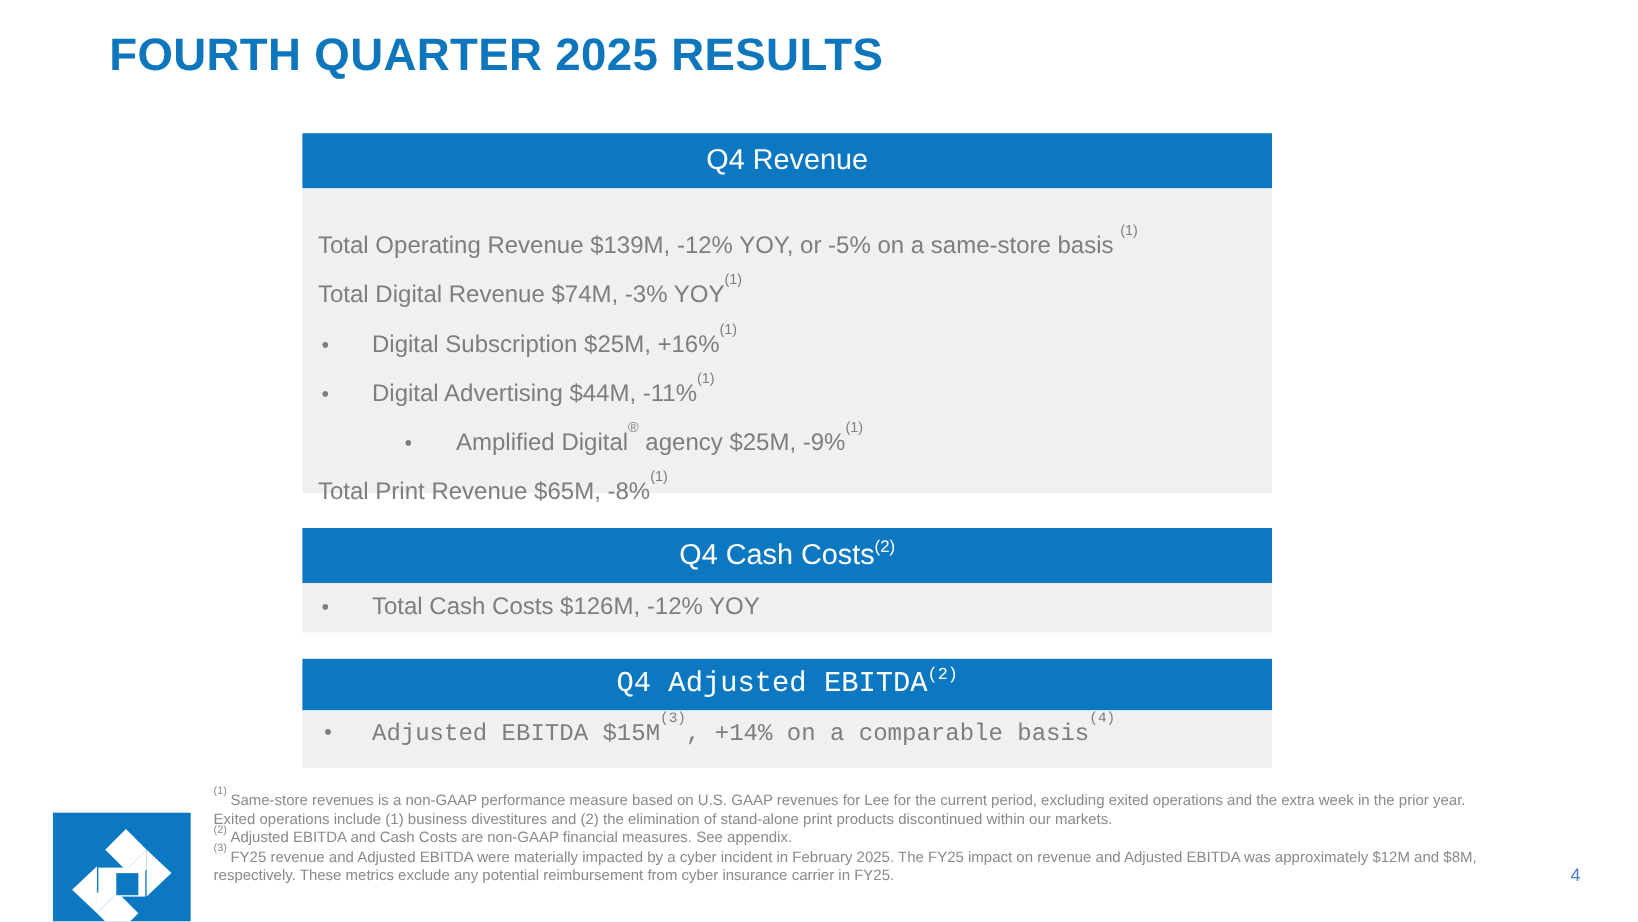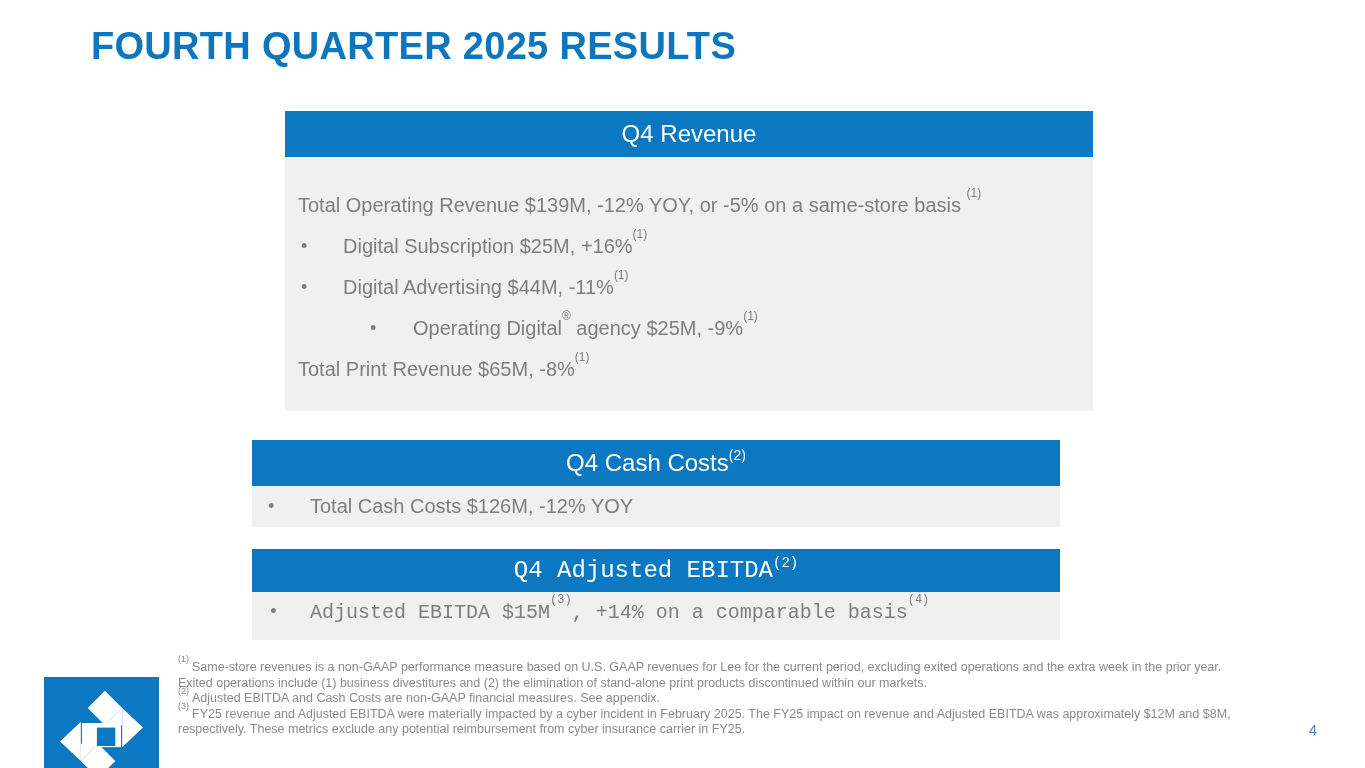--- a/index.html
+++ b/index.html
@@ -28,21 +28,21 @@
   .panel-body { background: #F0F0F0; color: #7E7E7E; font-size: 20px; }
 
   .rev-header { height: 46px; }
   .rev-body   { height: 254px; padding-top: 28px; }
   .cash-panel { top: 440px; }
   .cash-header { height: 46px; }
   .cash-body  { height: 41px; }
   .ebitda-panel { top: 549px; font-family: Liberation Mono, monospace; }
   .ebitda-header { height: 43px; }
   .ebitda-body { height: 48px; }
-  .rev-panel { top: 111px; margin-left: 33px; }
+  .rev-panel { top: 111px; }
 
   .line { position: relative; height: 41px; line-height: 41px; padding-left: 13px; white-space: nowrap; }
   .cash-body .line, .ebitda-body .line { height: 41px; line-height: 41px; }
   .line sup {
     font-size: 12px; position: relative; top: -7px; line-height: 0;
   }
   .bullet-1 { padding-left: 58px; }
   .bullet-1::before {
     content: "\2022"; position: absolute; left: 16px; top: 0;
     font-size: 18px; color: #7E7E7E;
@@ -80,28 +80,31 @@
   <h1 class="slide-title">FOURTH QUARTER 2025 RESULTS</h1>
 
   <section class="panel rev-panel">
     <div class="panel-header rev-header">
       <span>Q4 Revenue</span>
     </div>
     <div class="panel-body rev-body">
       <div class="line">
         <span>Total Operating Revenue $139M, -12% YOY, or -5% on a same-store basis </span><sup>(1)</sup>
       </div>
+      <div class="line">
+        <span>Total Digital Revenue $74M, -3% YOY</span><sup>(1)</sup>
+      </div>
       <div class="line bullet-1">
         <span>Digital Subscription $25M, +16%</span><sup>(1)</sup>
       </div>
       <div class="line bullet-1">
         <span>Digital Advertising $44M, -11%</span><sup>(1)</sup>
       </div>
       <div class="line bullet-2">
-        <span>Operating Digital</span><sup>®</sup><span> agency $25M, -9%</span><sup>(1)</sup>
+        <span>Amplified Digital</span><sup>®</sup><span> agency $25M, -9%</span><sup>(1)</sup>
       </div>
       <div class="line">
         <span>Total Print Revenue $65M, -8%</span><sup>(1)</sup>
       </div>
     </div>
   </section>
 
   <section class="panel cash-panel">
     <div class="panel-header cash-header">
       <span>Q4 Cash Costs</span>

